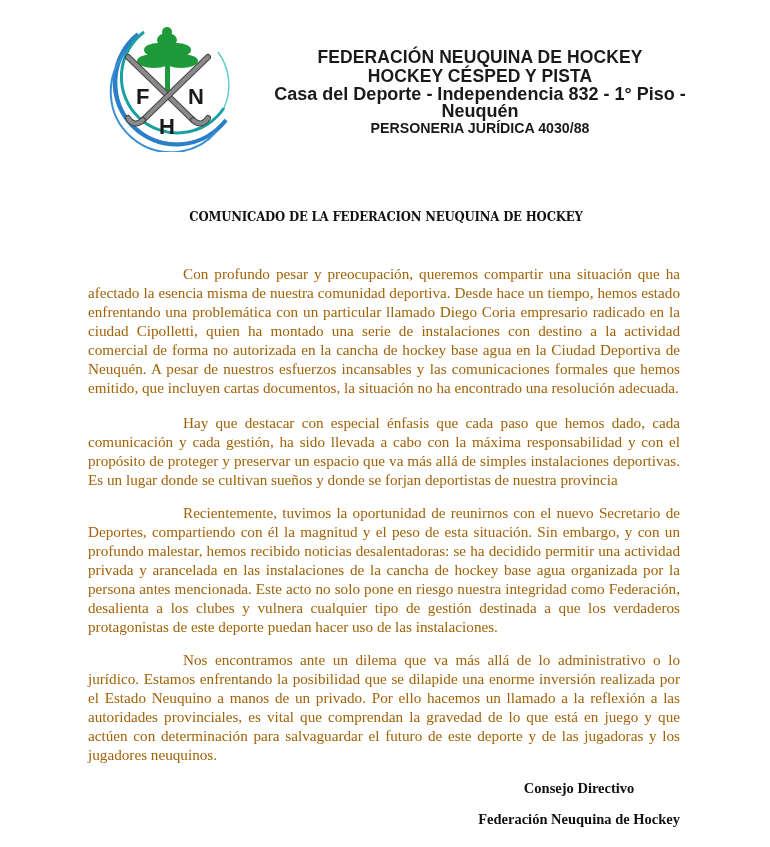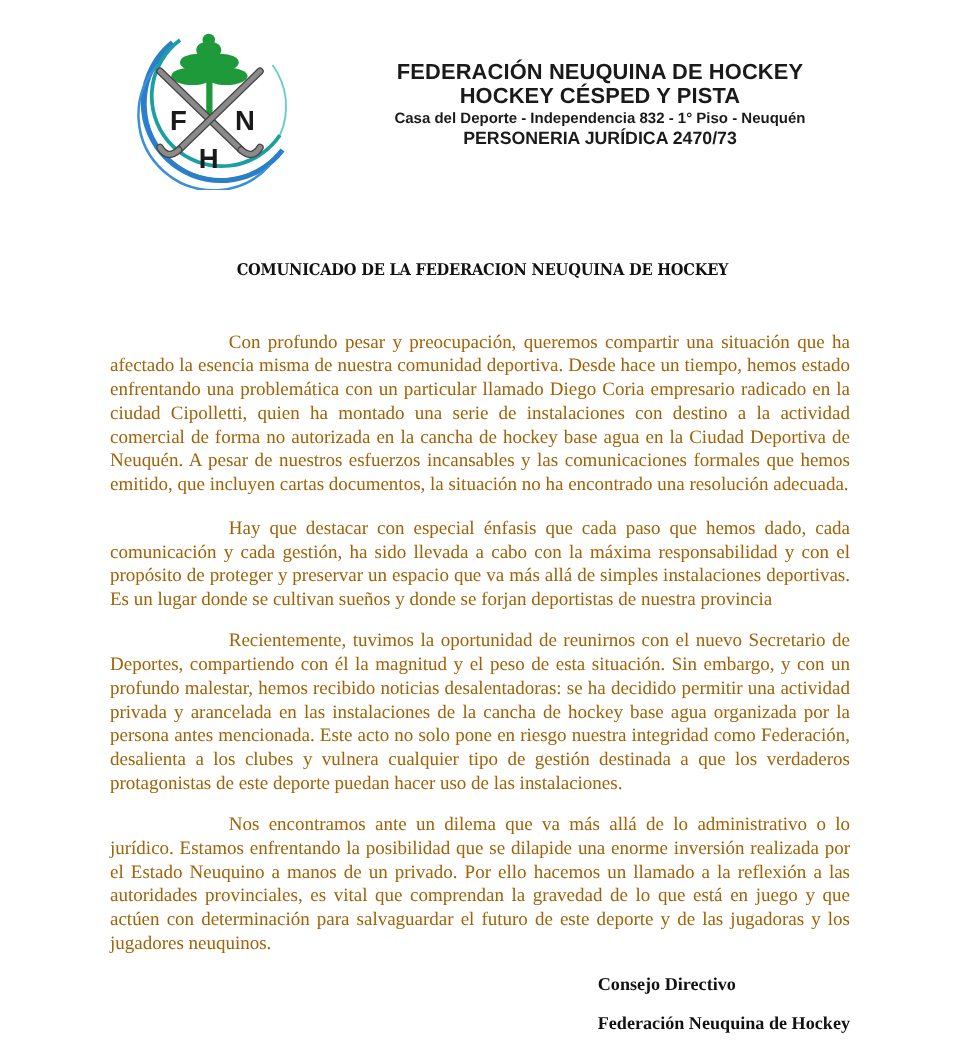--- a/index.html
+++ b/index.html
@@ -7,40 +7,40 @@
   .page { position: absolute; left: 0; top: 0; width: 770px; height: 847px; background: #fff; }
 
   .logo { position: absolute; left: 98px; top: 12px; width: 140px; height: 140px; }
 
   .letterhead {
     position: absolute; left: 270px; top: 48px; width: 420px;
     text-align: center; color: #1a1a1a;
     font-family: "Liberation Sans", sans-serif; font-weight: bold;
   }
   .lh-title { font-size: 17.5px; line-height: 19px; letter-spacing: 0.1px; }
-  .lh-address { font-size: 12px; line-height: 17px; }
+  .lh-address { font-size: 18px; line-height: 17px; }
   .lh-legal { font-size: 14.2px; line-height: 17px; }
 
   .doc-title {
     position: absolute; left: 0; top: 209px; width: 770px; text-align: center;
     font-family: "DejaVu Serif", serif; font-weight: bold; font-size: 13px;
     letter-spacing: -0.2px; color: #111;
     transform: scaleX(0.9); transform-origin: 395px 0;
   }
 
   .body-text {
     position: absolute; left: 88px; top: 264px; width: 592px;
     font-family: "Liberation Serif", serif; font-size: 15.2px; line-height: 19px;
     color: #a16207; text-align: justify;
   }
   .body-text p { margin: 0 0 14px 0; text-indent: 95px; }
   .body-text p:nth-child(1) { margin-bottom: 16px; }
 
   .signature {
-    position: absolute; right: 90px; top: 778px; text-align: left;
+    position: absolute; right: 90px; top: 778px; text-align: center;
     font-family: "Liberation Serif", serif; font-weight: bold; font-size: 14.5px;
     color: #111;
   }
   .sig-line1 { line-height: 20px; margin-bottom: 11px; }
   .sig-line2 { line-height: 20px; }
 </style>
 </head>
 <body>
 
 <div class="page">
@@ -74,21 +74,21 @@
       <text x="38" y="92" font-family="Liberation Sans, sans-serif" font-weight="bold" font-size="22" fill="#1a1a1a">F</text>
       <text x="90" y="92" font-family="Liberation Sans, sans-serif" font-weight="bold" font-size="22" fill="#1a1a1a">N</text>
       <text x="61" y="122" font-family="Liberation Sans, sans-serif" font-weight="bold" font-size="22" fill="#1a1a1a">H</text>
     </svg>
   </div>
 
   <div class="letterhead">
     <div class="lh-title">FEDERACIÓN NEUQUINA DE HOCKEY</div>
     <div class="lh-title">HOCKEY CÉSPED Y PISTA</div>
     <div class="lh-address">Casa del Deporte - Independencia 832 - 1° Piso - Neuquén</div>
-    <div class="lh-legal">PERSONERIA JURÍDICA 2470/73</div>
+    <div class="lh-legal">PERSONERIA JURÍDICA 4030/88</div>
   </div>
 
   <div class="doc-title">COMUNICADO DE LA FEDERACION NEUQUINA DE HOCKEY</div>
 
   <div class="body-text">
     <p>Con profundo pesar y preocupación, queremos compartir una situación que ha afectado la esencia misma de nuestra comunidad deportiva. Desde hace un tiempo, hemos estado enfrentando una problemática con un particular llamado Diego Coria empresario radicado en la ciudad Cipolletti, quien ha montado una serie de instalaciones con destino a la actividad comercial de forma no autorizada en la cancha de hockey base agua en la Ciudad Deportiva de Neuquén. A pesar de nuestros esfuerzos incansables y las comunicaciones formales que hemos emitido, que incluyen cartas documentos, la situación no ha encontrado una resolución adecuada.</p>
     <p>Hay que destacar con especial énfasis que cada paso que hemos dado, cada comunicación y cada gestión, ha sido llevada a cabo con la máxima responsabilidad y con el propósito de proteger y preservar un espacio que va más allá de simples instalaciones deportivas. Es un lugar donde se cultivan sueños y donde se forjan deportistas de nuestra provincia</p>
     <p>Recientemente, tuvimos la oportunidad de reunirnos con el nuevo Secretario de Deportes, compartiendo con él la magnitud y el peso de esta situación. Sin embargo, y con un profundo malestar, hemos recibido noticias desalentadoras: se ha decidido permitir una actividad privada y arancelada en las instalaciones de la cancha de hockey base agua organizada por la persona antes mencionada. Este acto no solo pone en riesgo nuestra integridad como Federación, desalienta a los clubes y vulnera cualquier tipo de gestión destinada a que los verdaderos protagonistas de este deporte puedan hacer uso de las instalaciones.</p>
     <p>Nos encontramos ante un dilema que va más allá de lo administrativo o lo jurídico. Estamos enfrentando la posibilidad que se dilapide una enorme inversión realizada por el Estado Neuquino a manos de un privado. Por ello hacemos un llamado a la reflexión a las autoridades provinciales, es vital que comprendan la gravedad de lo que está en juego y que actúen con determinación para salvaguardar el futuro de este deporte y de las jugadoras y los jugadores neuquinos.</p>
   </div>

